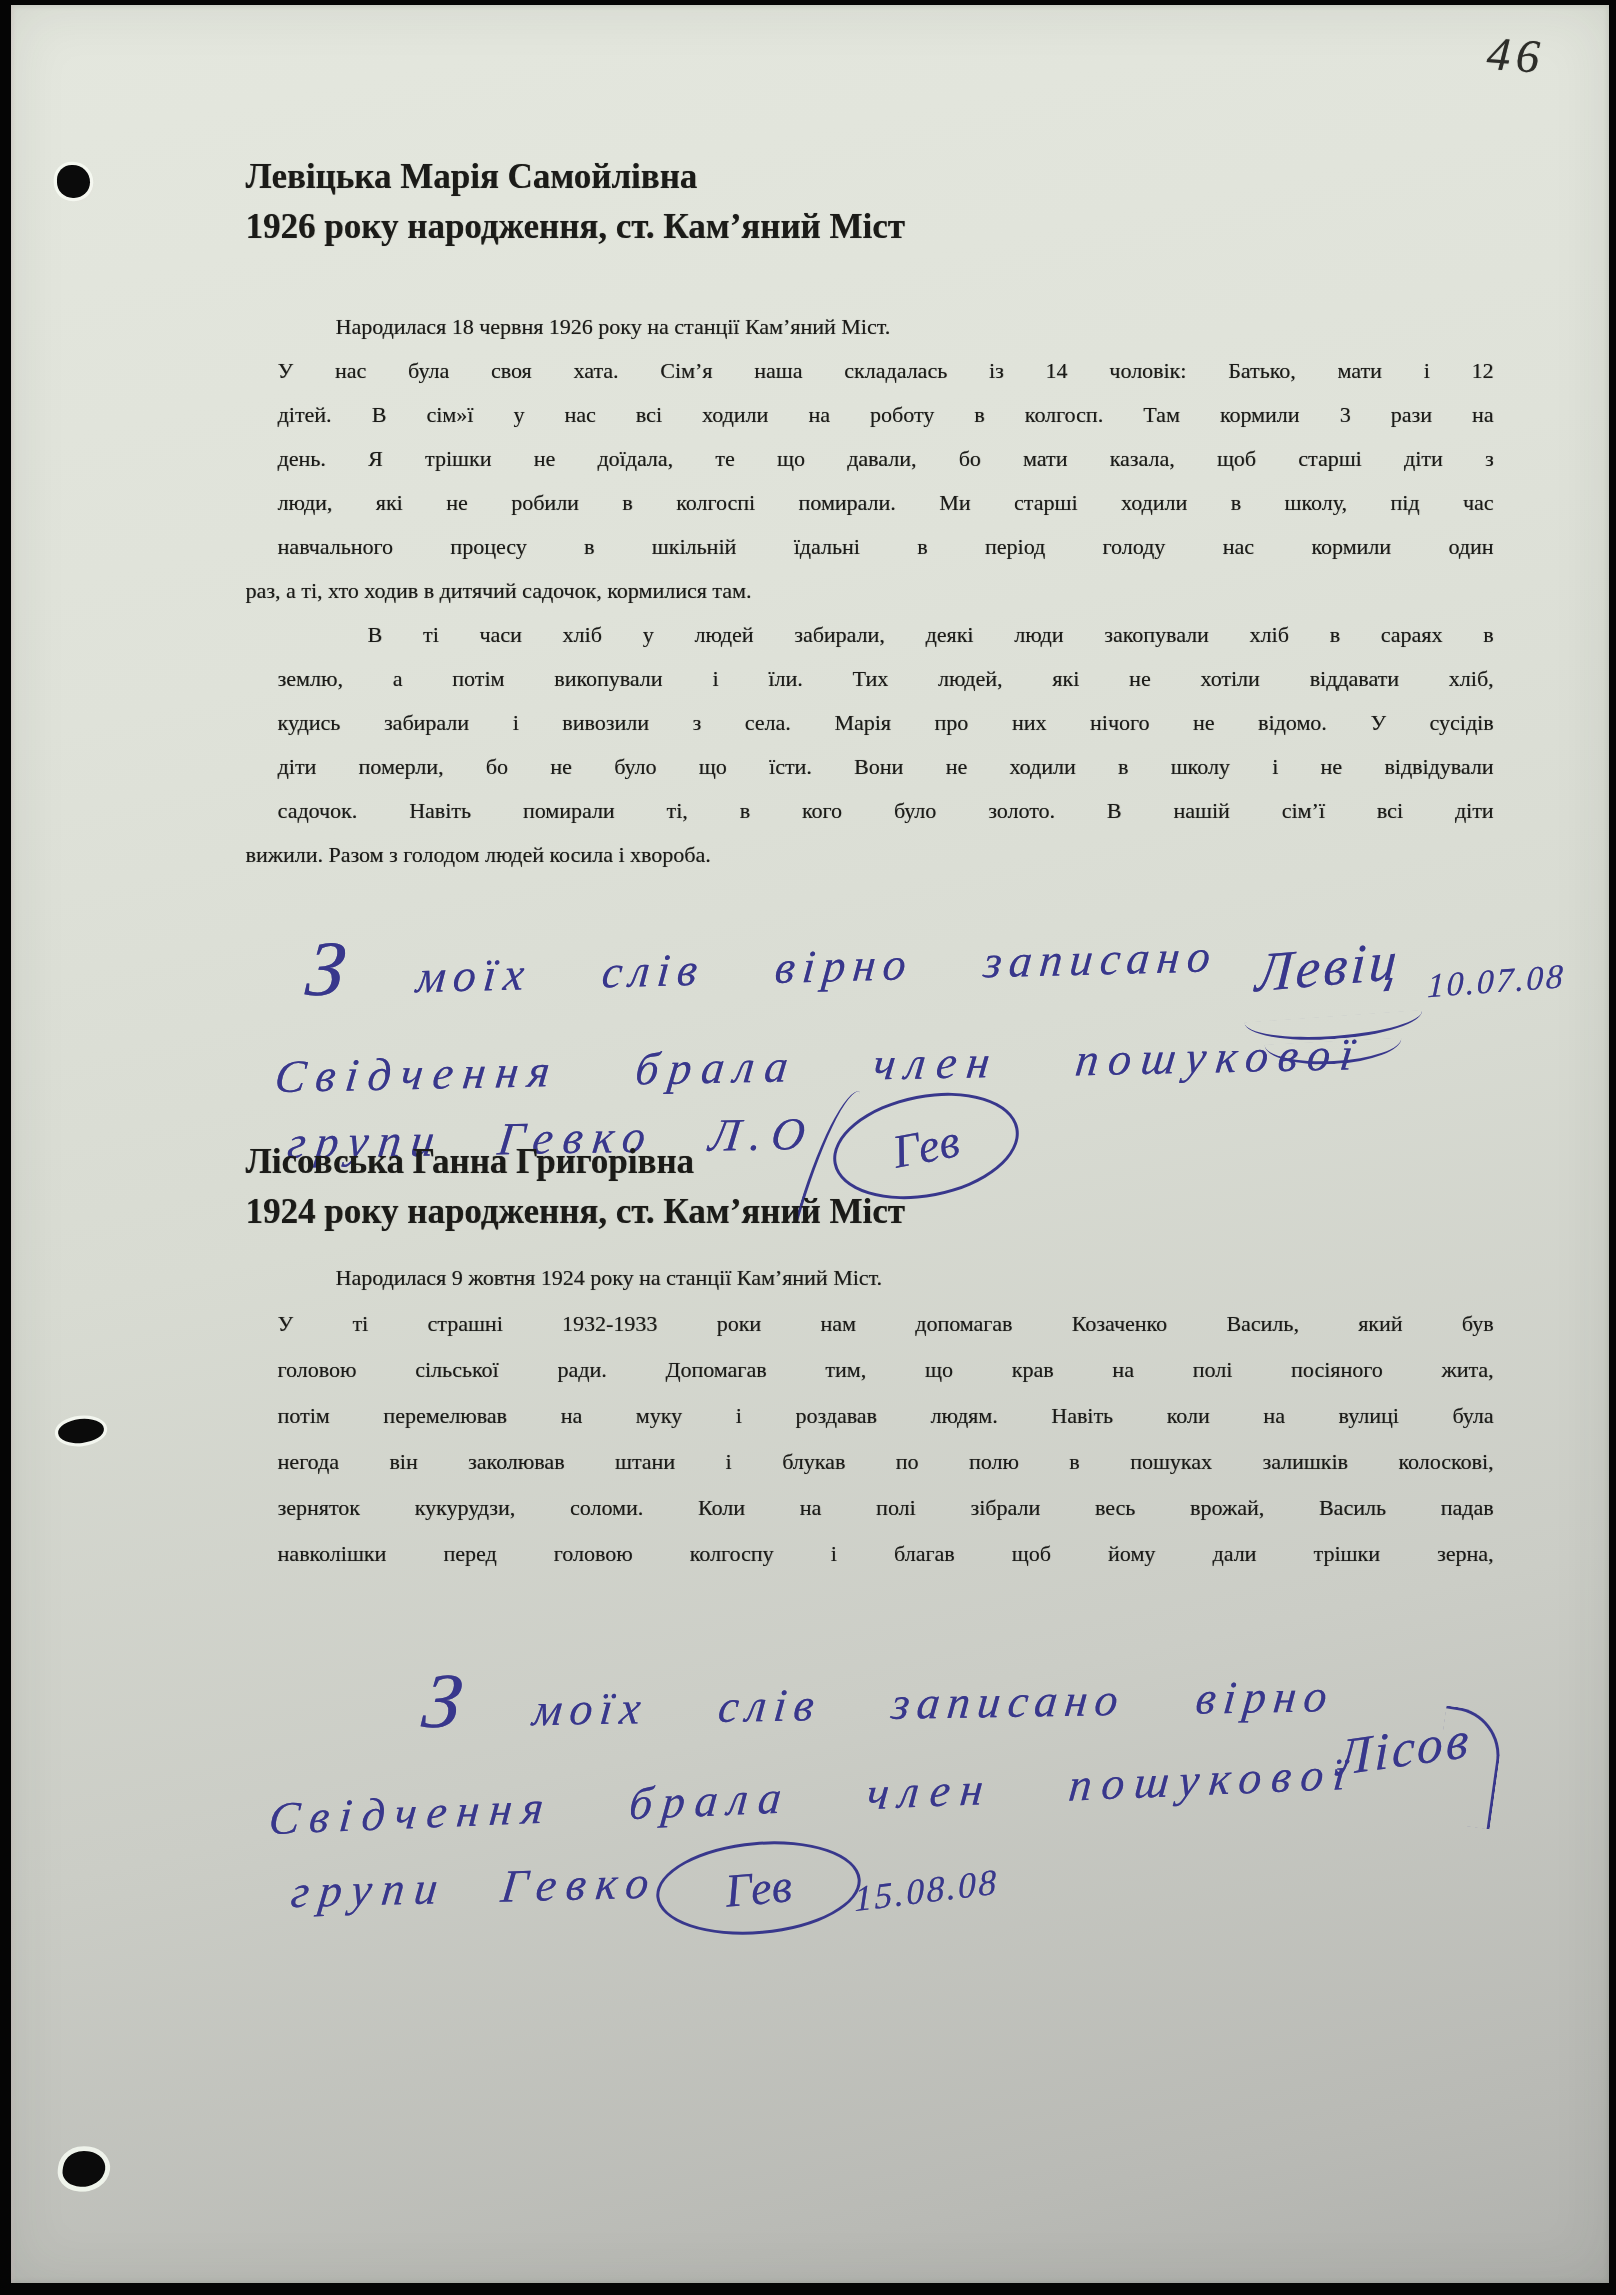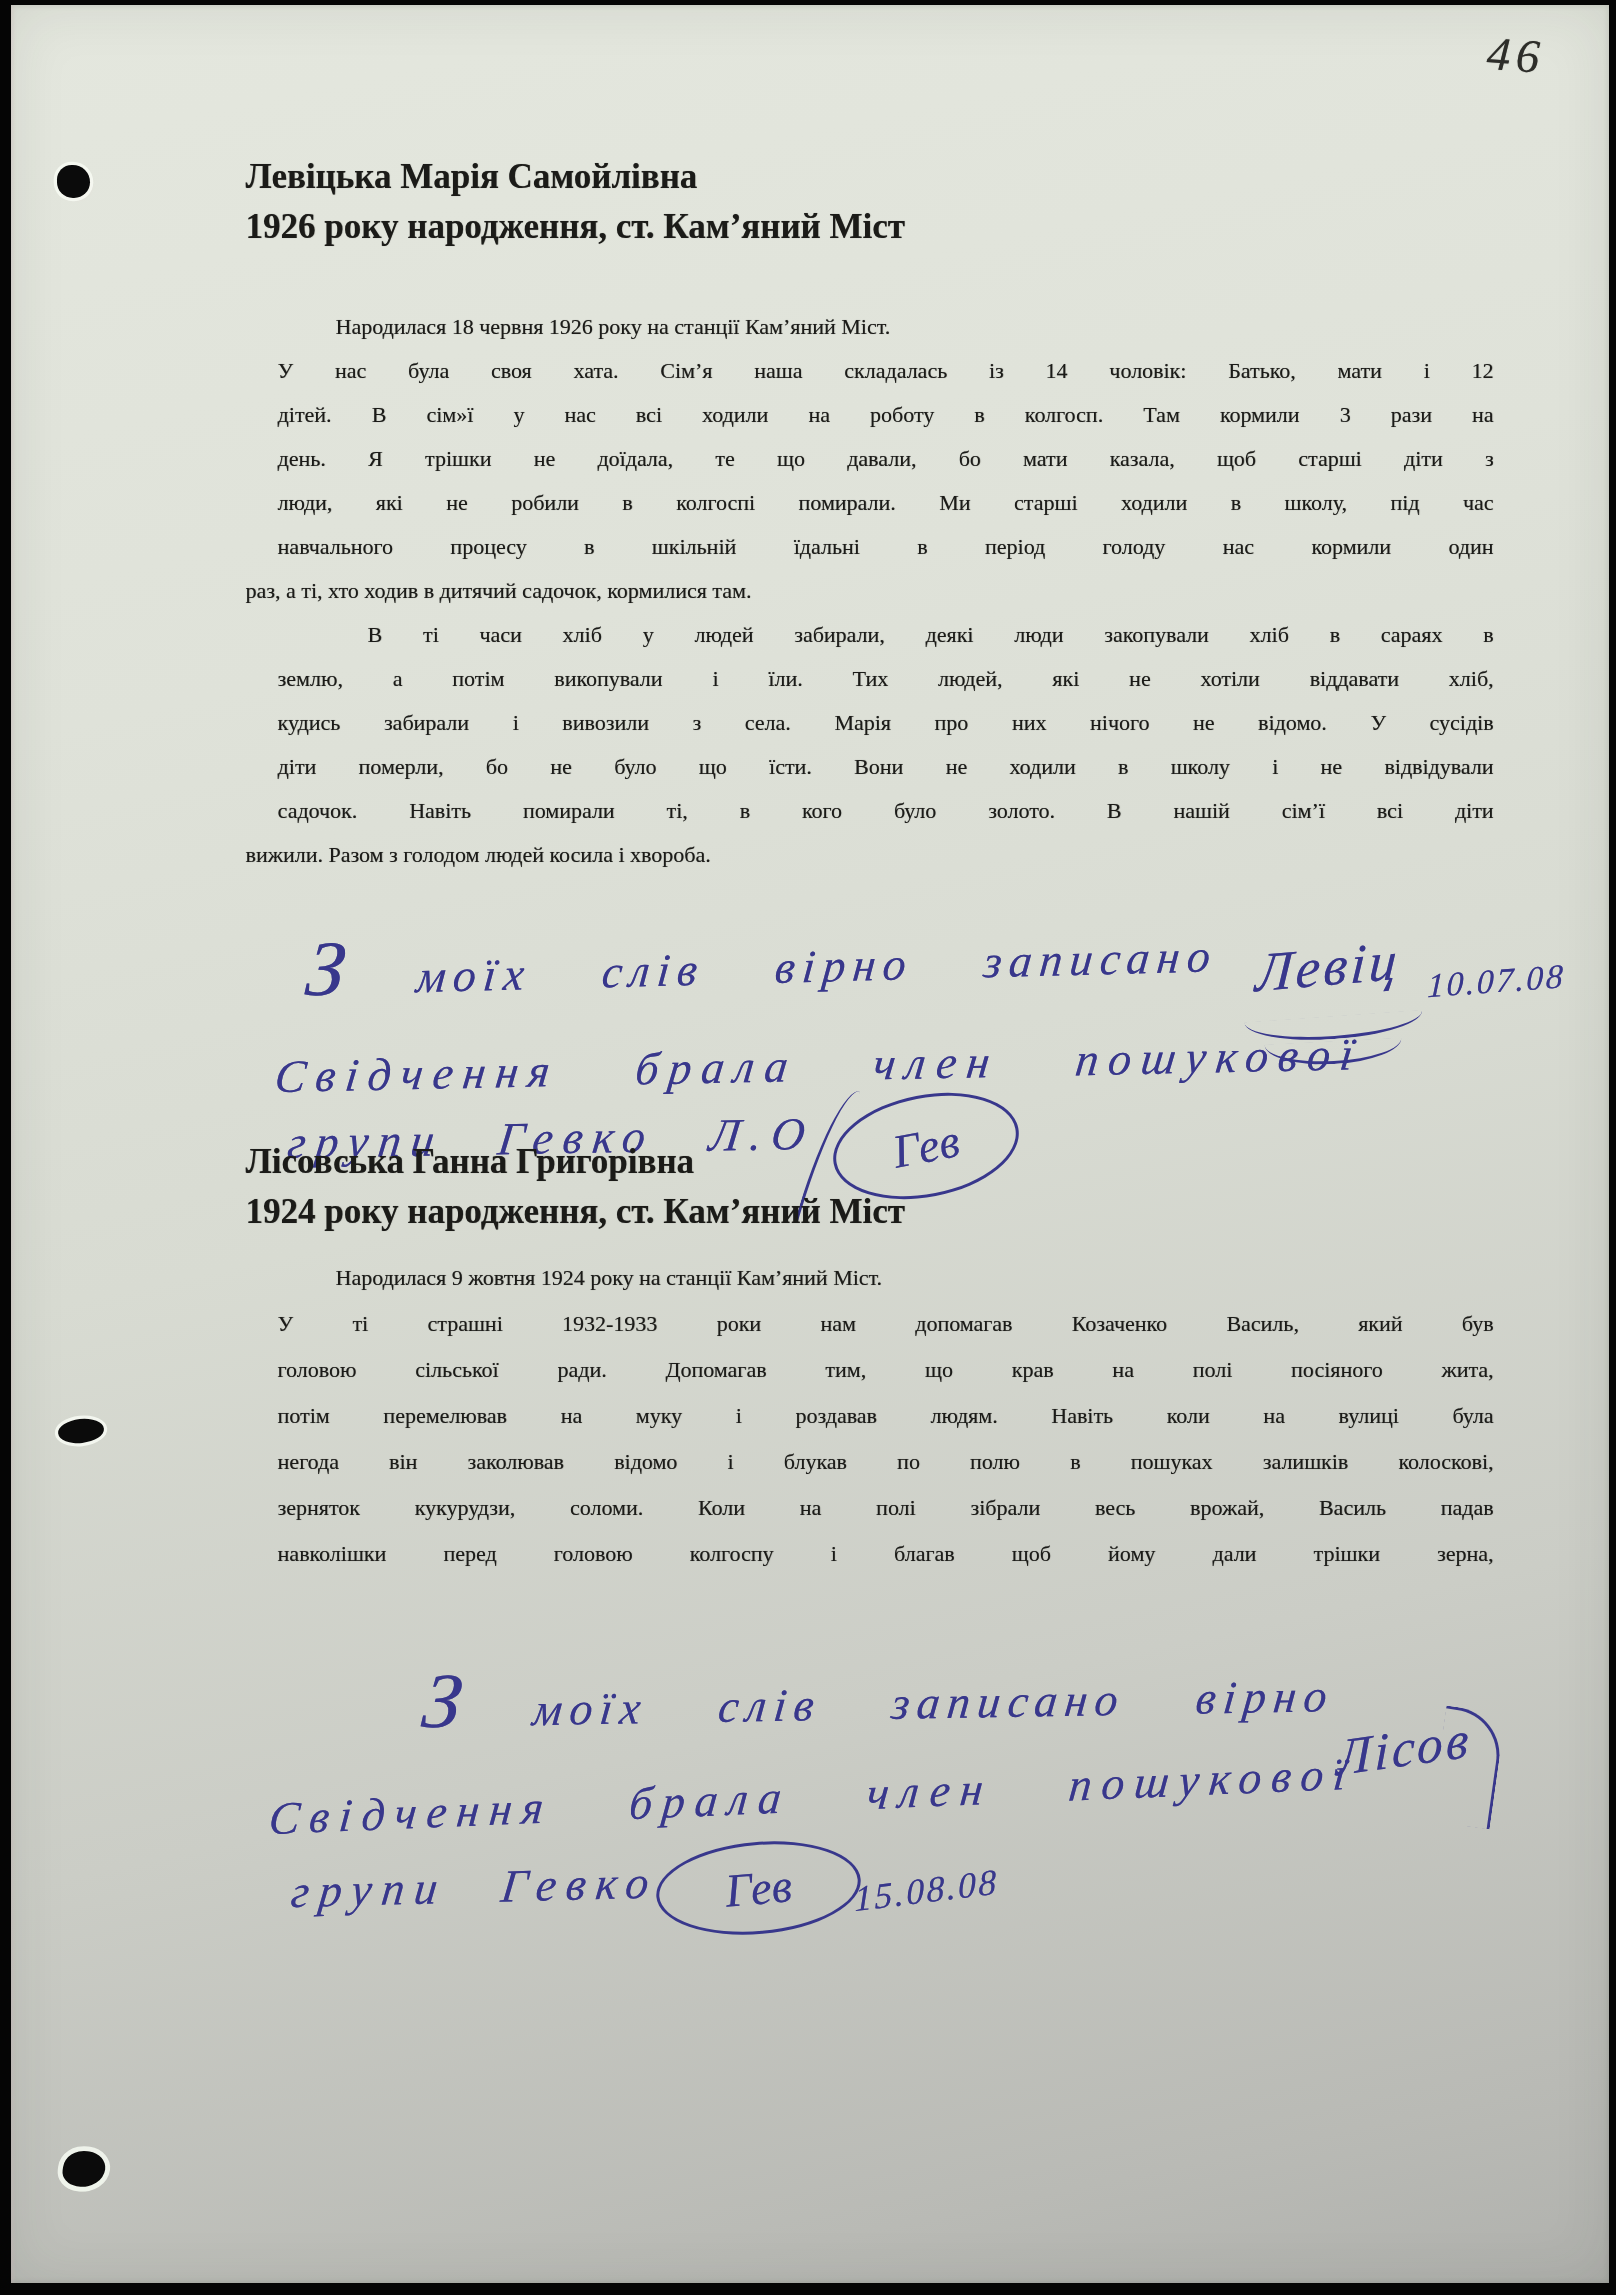--- a/index.html
+++ b/index.html
@@ -145,21 +145,21 @@
   <div class="title typed t2title">
     <div>Лісовська Ганна Григорівна</div>
     <div>1924 року народження, ст. Кам’яний Міст</div>
   </div>
 
   <div class="para p2 typed">
     <div class="ln first">Народилася 9 жовтня 1924 року на станції Кам’яний Міст.</div>
     <div class="ln just">У ті страшні 1932-1933 роки нам допомагав Козаченко Василь, який був</div>
     <div class="ln just">головою сільської ради. Допомагав тим, що крав на полі посіяного жита,</div>
     <div class="ln just">потім перемелював на муку і роздавав людям. Навіть коли на вулиці була</div>
-    <div class="ln just">негода він заколював відомо і блукав по полю в пошуках залишків колоскові,</div>
+    <div class="ln just">негода він заколював штани і блукав по полю в пошуках залишків колоскові,</div>
     <div class="ln just">зерняток кукурудзи, соломи. Коли на полі зібрали весь врожай, Василь падав</div>
     <div class="ln just">навколішки перед головою колгоспу і благав щоб йому дали трішки зерна,</div>
   </div>
 
   <div class="hw attest a2">
     <span class="big">З</span>
     <span>моїх слів записано вірно</span>
   </div>
   <div class="hw sig s2">Лісов</div>
   <div class="sig-tail tail2"></div>

